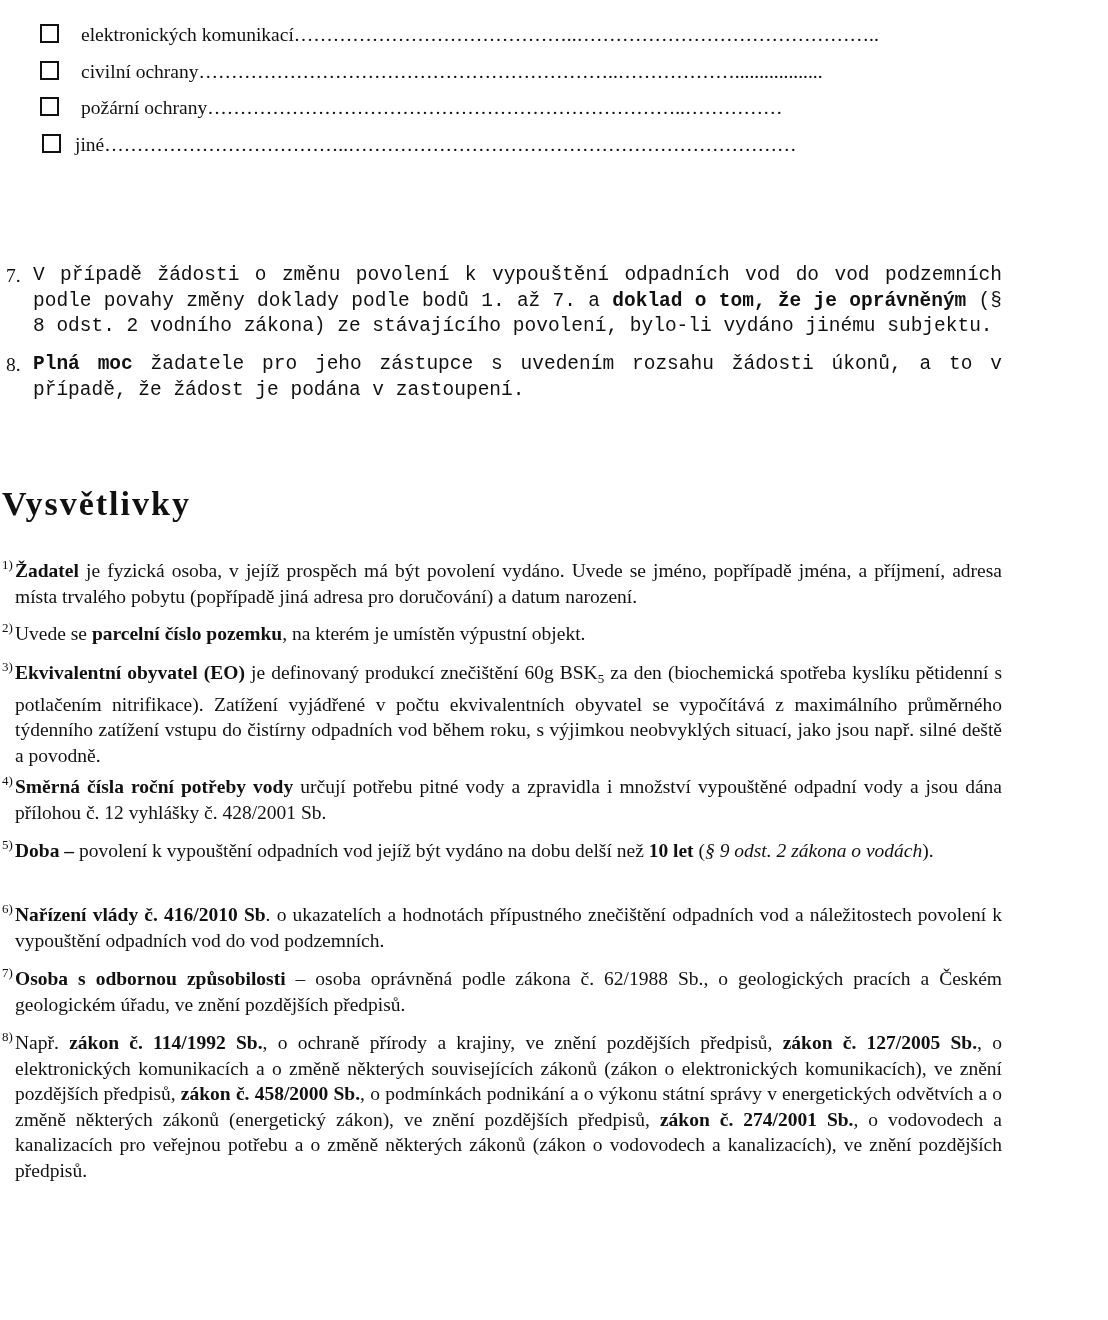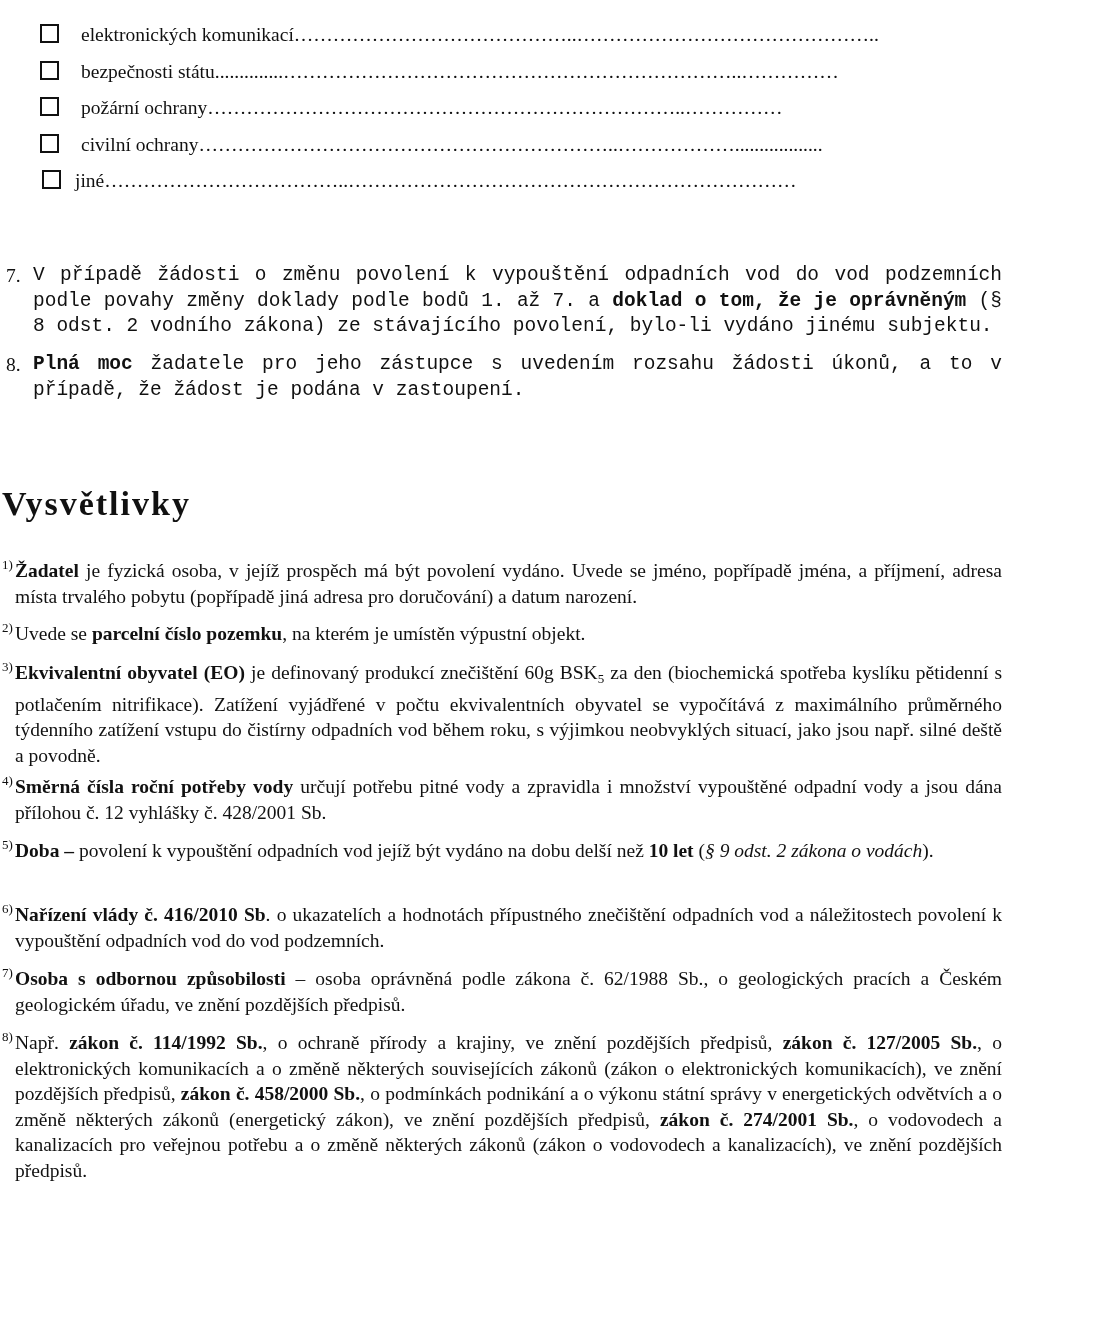--- a/index.html
+++ b/index.html
@@ -32,32 +32,27 @@
 <body>
 
 <div class="cb-list">
   <div class="cb-row">
     <span class="cb-box"></span>
     <span class="cb-label">elektronických komunikací</span>
     <span class="cb-dots">……………………………………..………………………………………..</span>
   </div>
   <div class="cb-row">
     <span class="cb-box"></span>
-    <span class="cb-label">bezpečnosti státu  </span>
-    <span class="cb-dots">..............……………………………………………………………..……………</span>
+    <span class="cb-label">civilní ochrany</span>
+    <span class="cb-dots">………………………………………………………..………………..................</span>
   </div>
   <div class="cb-row">
     <span class="cb-box"></span>
     <span class="cb-label">požární ochrany</span>
     <span class="cb-dots">………………………………………………………………..……………</span>
-  </div>
-  <div class="cb-row">
-    <span class="cb-box"></span>
-    <span class="cb-label">civilní ochrany</span>
-    <span class="cb-dots">………………………………………………………..………………..................</span>
   </div>
   <div class="cb-row last">
     <span class="cb-box"></span>
     <span class="cb-label">jiné </span>
     <span class="cb-dots">………………………………..……………………………………………………………</span>
   </div>
 </div>
 
 <div class="num-item" style="top:263px;">
   <span class="n">7.</span>

